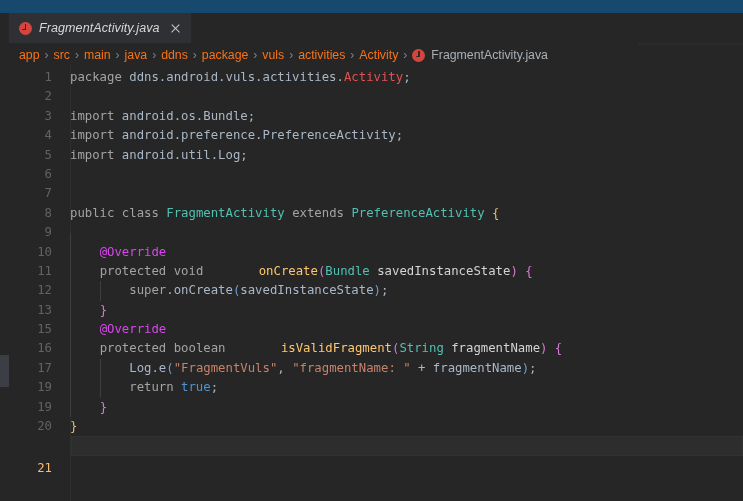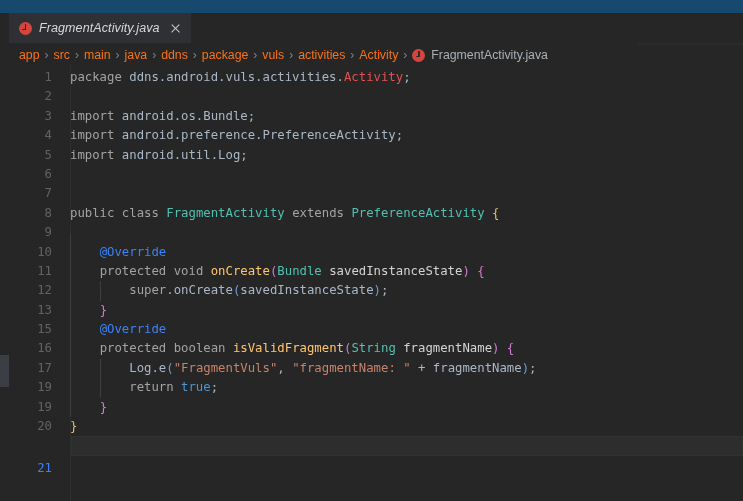--- a/index.html
+++ b/index.html
@@ -176,21 +176,21 @@
     width: 52px;
     flex: none;
     text-align: right;
     padding-right: 9px;
     box-sizing: border-box;
     color: #606366;
     font-family: "DejaVu Sans Mono", monospace;
     font-size: 12.3px;
     user-select: none;
   }
-  .line.current .lnum { color: #3b82f6; margin-top: 45px; }
+  .line.current .lnum { color: #fdba74; margin-top: 45px; }
   .code {
     flex: 1;
     padding-left: 9px;
     color: #a9b7c6;
     position: relative;
   }
   .line.current .code-hl {
     position: absolute;
     left: 62px;
     right: 0;
@@ -208,22 +208,22 @@
     width: 1px;
     height: 19.4px;
     background: #3c3f41;
   }
 
   
   .kw   { color: #a3a3a3; }           
   .kw2  { color: #4e94ce; }           
   .plain{ color: #a9b7c6; }
   .type { color: #51c0b1; }           
-  .ann  { color: #3b82f6; }           
-  .fn   { color: #ffc66d; }           
+  .ann  { color: #d946ef; }           
+  .fn   { color: #ffc66d; margin-left: 48px; }           
   .str  { color: #c9826a; }           
   .err  { color: #e05252; }           
   .param{ color: #d4d4d4; }
   .brace-y { color: #e8bf6a; }
   .brace-p { color: #d67ad6; }
   .brace-b { color: #6a9fd4; }
   .punct{ color: #a9b7c6; }
 
   
   .watermark {

